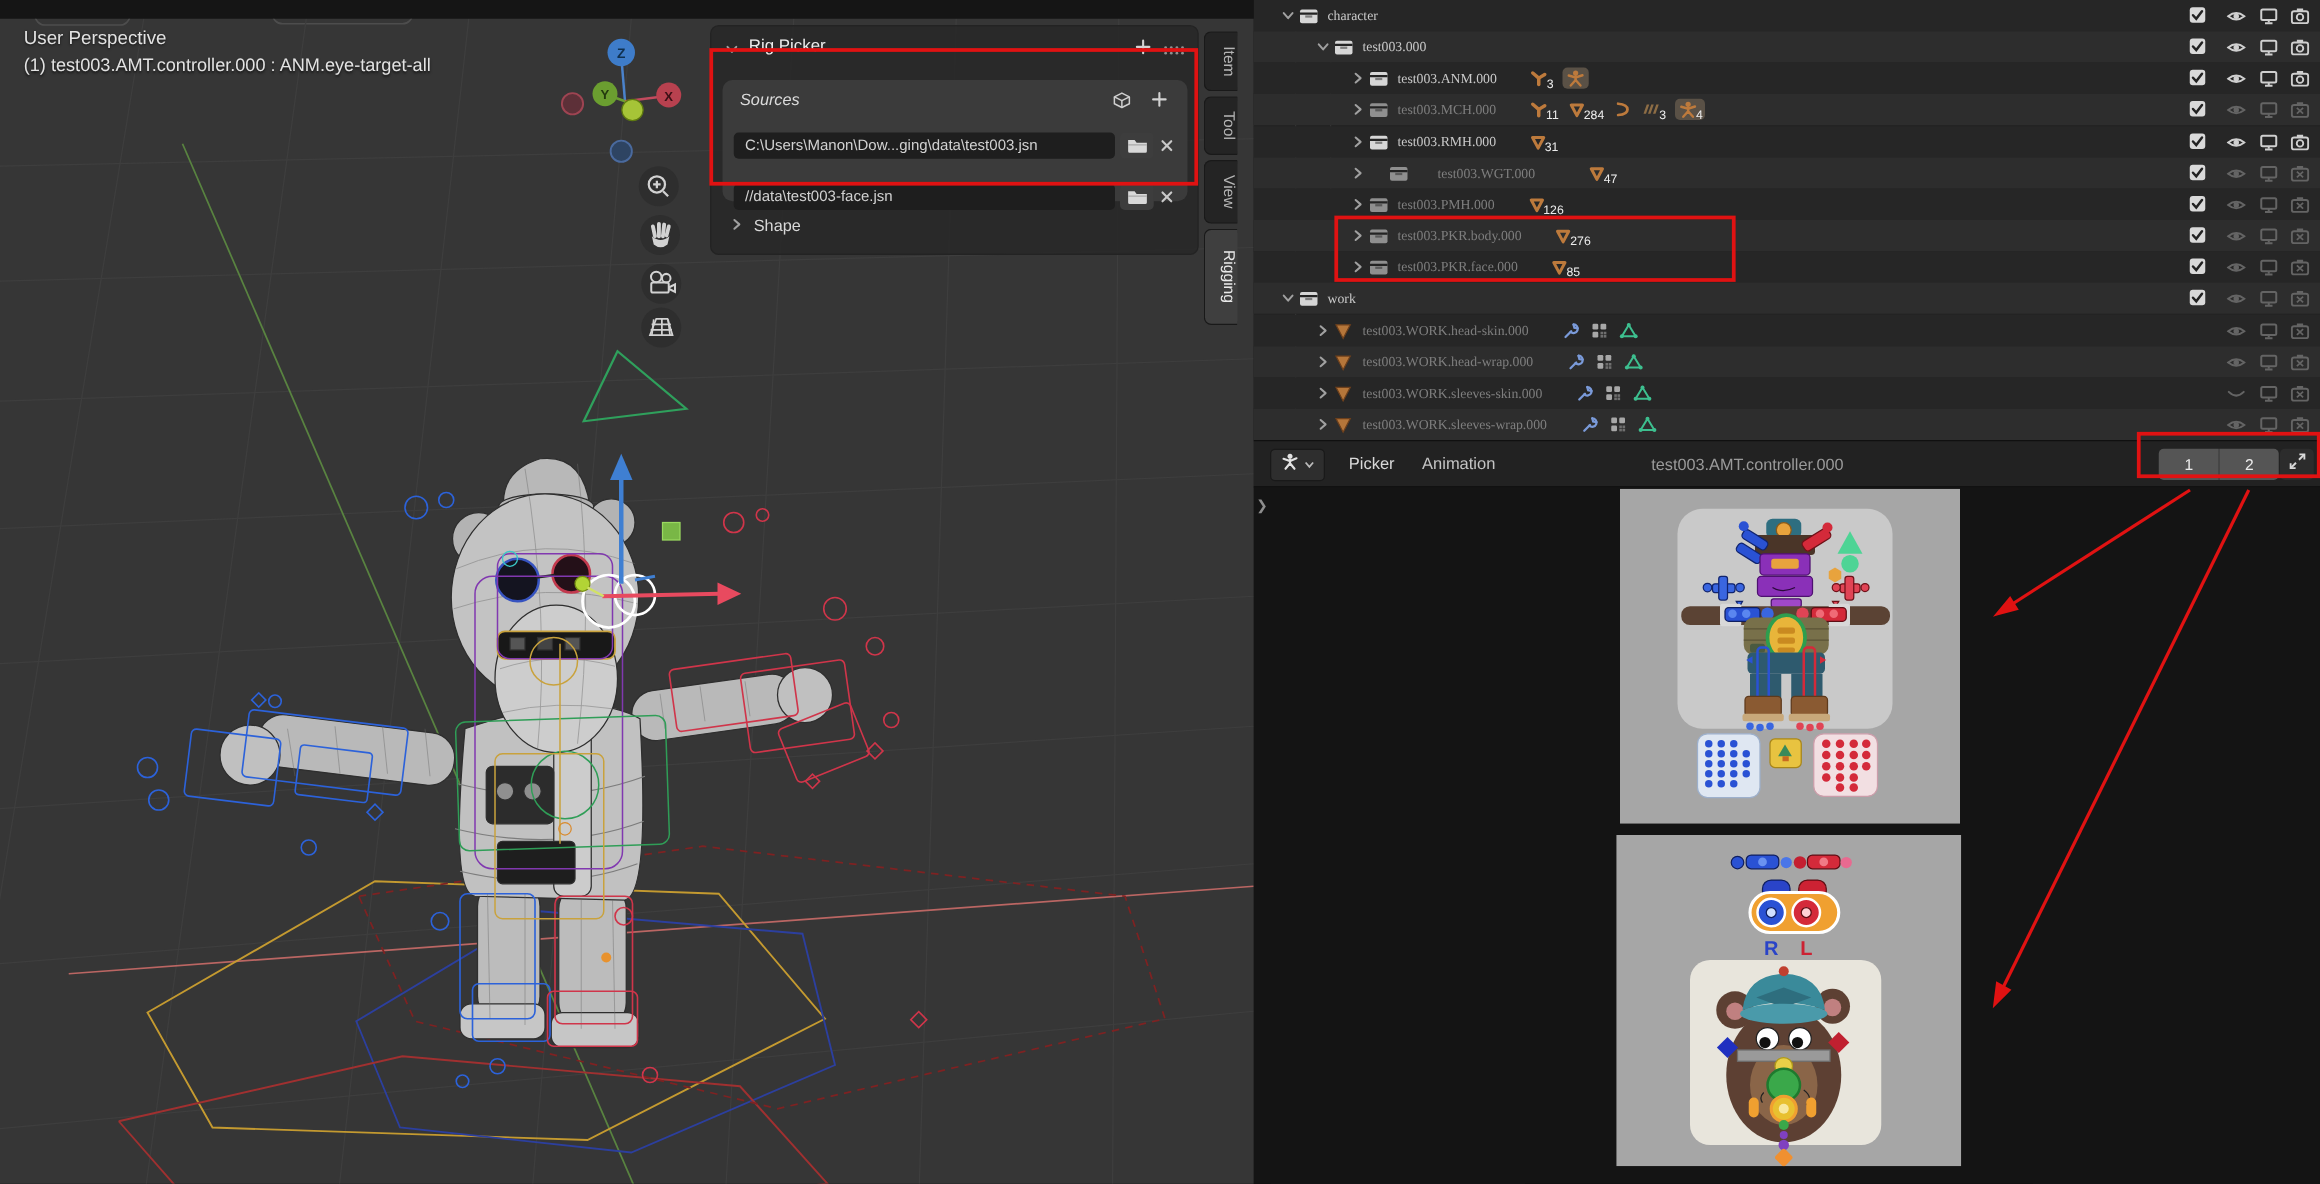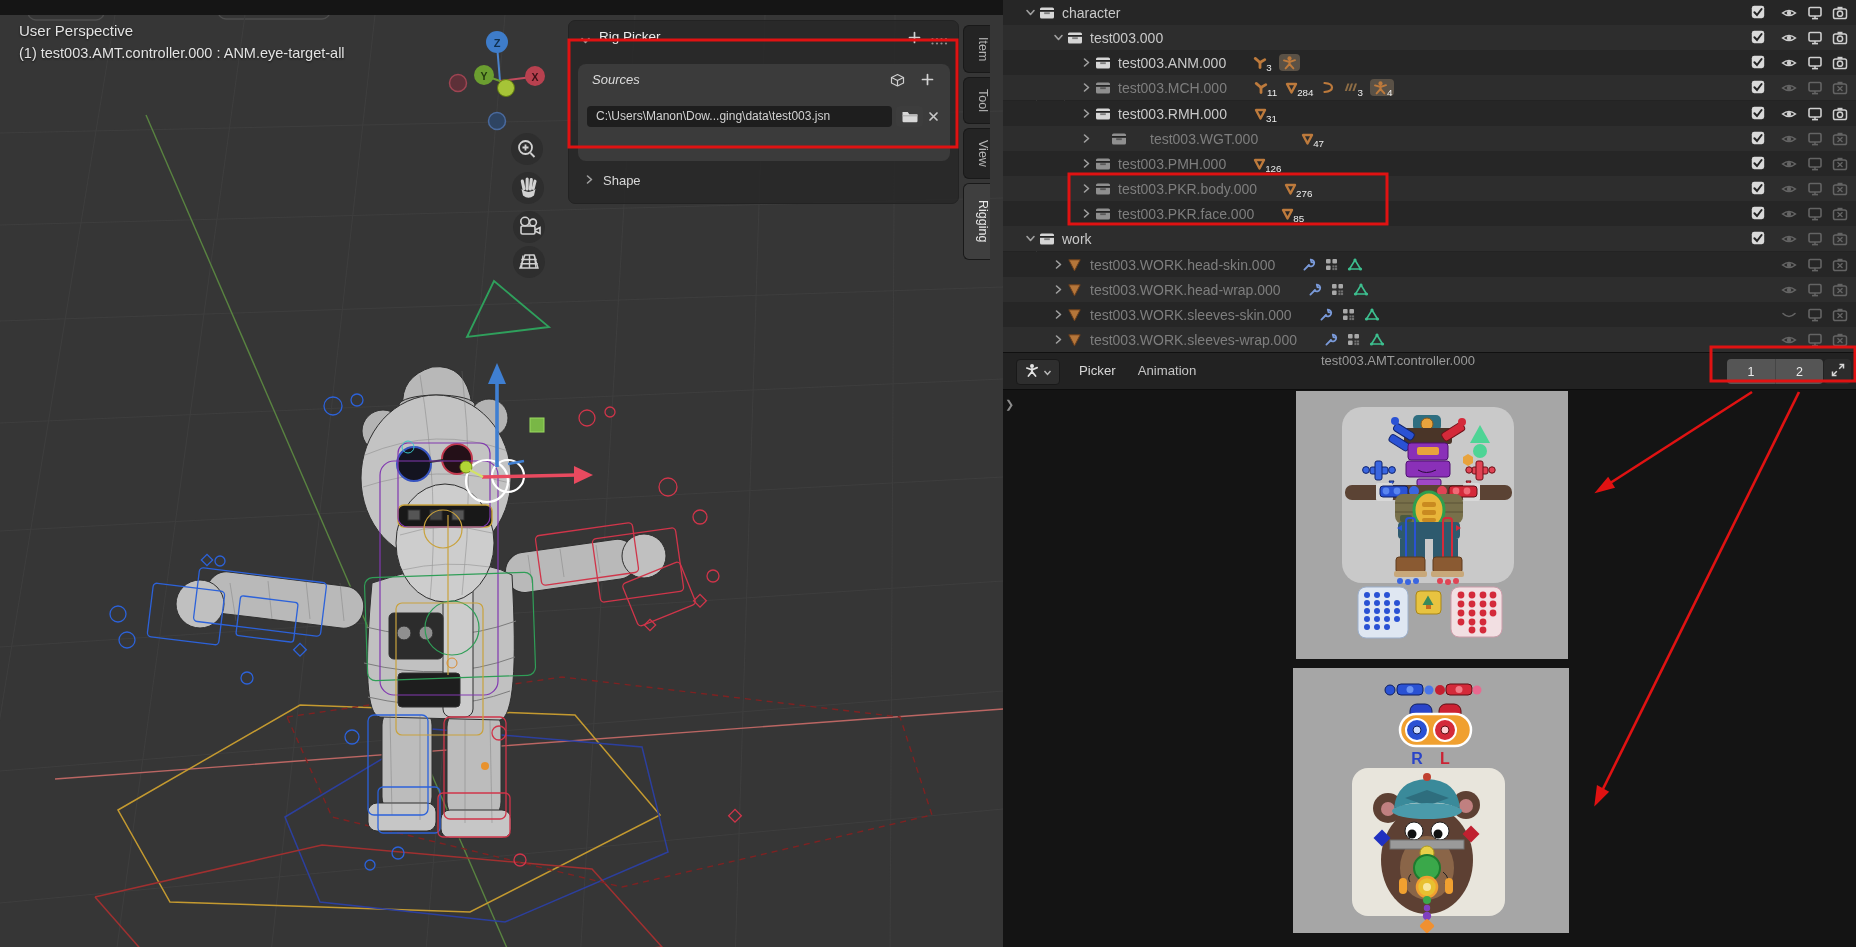--- a/index.html
+++ b/index.html
@@ -42,40 +42,40 @@
         border-radius:6px 0 0 6px;}
   .vtab.active{background:#3f3f3f;color:#e9e9e9;padding:16px 0;margin-top:2px;}
   
   .outliner{position:absolute;left:1003px;top:0;width:853px;height:352px;background:#232323;overflow:hidden;}
   .guide{position:absolute;width:1px;background:#3c3c3c;opacity:.65;}
   .orow{position:absolute;left:0;width:853px;height:25px;display:flex;align-items:center;}
   .orow.even{background:#262626;}
   .orow.odd{background:#2d2d2d;}
   .orow .disc{display:flex;width:18px;justify-content:center;flex:none;}
   .orow .ricon{display:flex;width:20px;flex:none;}
-  .olabel{font-size:14px;color:#c9c9c9;margin-left:3px;white-space:nowrap;}
+  .olabel{font-size:11px;color:#c9c9c9;margin-left:3px;white-space:nowrap;font-family:Liberation Serif, serif;}
   .orow.dim .olabel{color:#7e7e7e;}
   .badges{display:flex;align-items:center;margin-left:26px;gap:7px;}
   .badge{display:flex;align-items:flex-end;}
   .badge.hl{background:#5a5146;border-radius:4px;padding:1px 2px;}
   .bcnt{font-size:9.8px;color:#ededed;margin-left:-2px;transform:translateY(3px);}
   .tog{position:absolute;top:5px;}
   .tog.t-check{left:748px;top:5px;}
   .tog.t-eye{left:778px;top:6px;}
   .tog.t-mon{left:804px;top:5px;}
   .tog.t-cam{left:829px;top:5px;}
   
   .picker-header{position:absolute;left:1003px;top:352px;width:853px;height:38px;background:#222;
                  border-top:1px solid #101010;border-bottom:1px solid #0d0d0d;}
   .chip{position:absolute;left:13px;top:6px;width:44px;height:26px;background:#2e2e2e;
         border:1px solid #191919;border-radius:4px;display:flex;align-items:center;justify-content:center;gap:3px;}
   .ptabs{position:absolute;left:76px;top:10px;display:flex;gap:22px;text-align:right;}
   .ptab{font-size:13.2px;color:#d8d8d8;white-space:nowrap;}
   .ptab.inactive{color:#c4c4c4;}
-  .datablock{position:absolute;left:318px;top:0;font-size:13px;color:#9a9a9a;white-space:nowrap;}
+  .datablock{position:absolute;left:318px;top:11px;font-size:13px;color:#9a9a9a;white-space:nowrap;}
   .pagebtns{position:absolute;left:724px;top:6px;height:25px;display:flex;}
   .pbtn{width:48px;background:#555;color:#ececec;font-size:12.5px;display:flex;align-items:center;justify-content:center;}
   .pbtn:first-child{border-radius:4px 0 0 4px;}
   .pbtn + .pbtn{border-left:1px solid #454545;border-radius:0 4px 4px 0;}
   .expandbtn{position:absolute;left:821px;top:6px;width:27px;height:25px;background:#2c2c2c;
              border-radius:4px;display:flex;align-items:center;justify-content:center;}
   .picker-canvas{position:absolute;left:1003px;top:390px;width:853px;height:557px;background:#141414;}
   .region-arrow{position:absolute;left:2px;top:8px;color:#8d8d8d;font-size:11px;}
   .thumb{position:absolute;}
   .t1{left:293px;top:1px;}
@@ -321,20 +321,34 @@
                 <path d="M2.5 5.5 V11 L8.5 14 L14.5 11 V5.5"></path>
                 <path d="M8.5 8.5 V14"></path>
               </g>
             </svg></span>
         <span class="src-plus icon-slot"><svg width="15" height="15" viewBox="0 0 15 15">
               <path d="M7.5 2.5 V12.5 M2.5 7.5 H12.5" stroke="#d2d2d2" stroke-width="1.7" stroke-linecap="round"></path>
             </svg></span>
         <div class="src-entries" id="src-entries">
             <div class="src-row">
               <div class="src-input">C:\Users\Manon\Dow...ging\data\test003.jsn</div>
+              <div class="src-folder">
+                <svg width="18" height="14" viewBox="0 0 18 14">
+                  <path d="M1.5 3 h5.2 l1.6 2.2 H16.5 V12 a1.2 1.2 0 0 1 -1.2 1.2 H2.7 A1.2 1.2 0 0 1 1.5 12 Z" fill="#d8d8d8"></path>
+                  <path d="M1.5 6.8 H16.5" stroke="#a8a8a8"></path>
+                </svg>
+              </div>
+              <div class="src-x">
+                <svg width="13" height="13" viewBox="0 0 13 13">
+                  <path d="M3 3 L10 10 M10 3 L3 10" stroke="#c8c8c8" stroke-width="1.7" stroke-linecap="round"></path>
+                </svg>
+              </div>
+            </div>
+            <div class="src-row">
+              <div class="src-input">//data\test003-face.jsn</div>
               <div class="src-folder">
                 <svg width="18" height="14" viewBox="0 0 18 14">
                   <path d="M1.5 3 h5.2 l1.6 2.2 H16.5 V12 a1.2 1.2 0 0 1 -1.2 1.2 H2.7 A1.2 1.2 0 0 1 1.5 12 Z" fill="#d8d8d8"></path>
                   <path d="M1.5 6.8 H16.5" stroke="#a8a8a8"></path>
                 </svg>
               </div>
               <div class="src-x">
                 <svg width="13" height="13" viewBox="0 0 13 13">
                   <path d="M3 3 L10 10 M10 3 L3 10" stroke="#c8c8c8" stroke-width="1.7" stroke-linecap="round"></path>
                 </svg>

